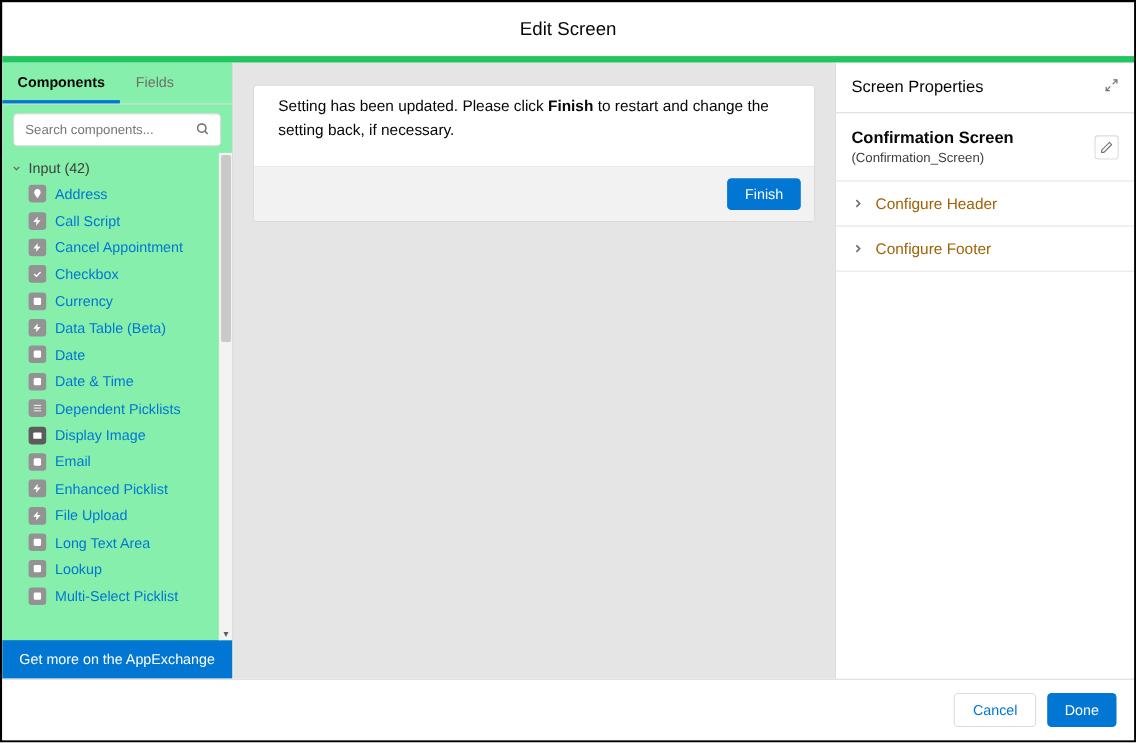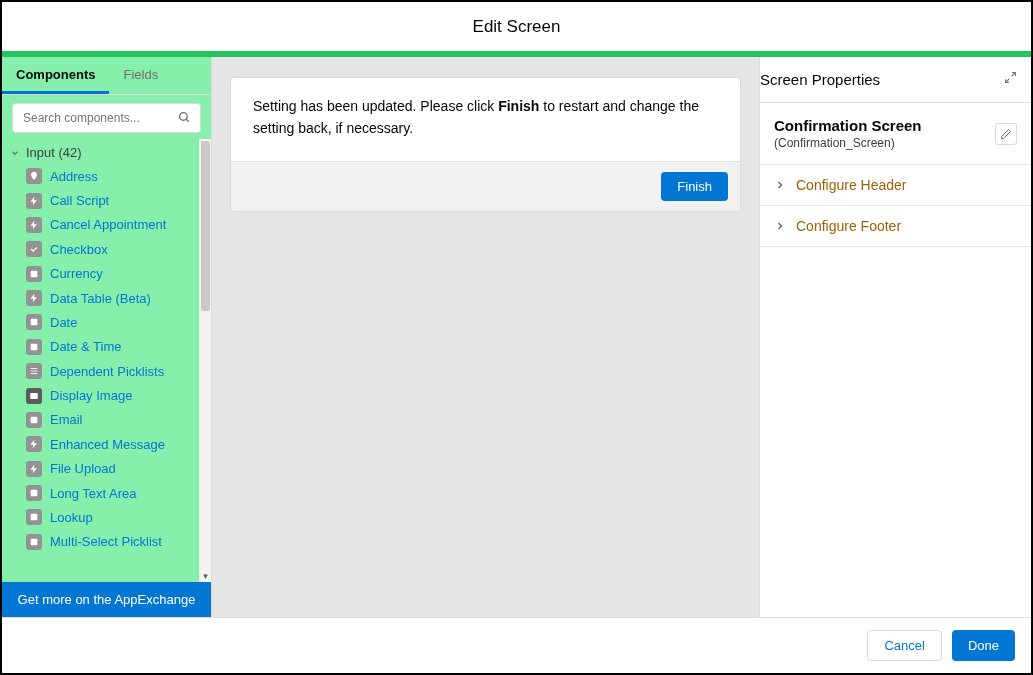--- a/index.html
+++ b/index.html
@@ -141,21 +141,21 @@
   }
   .screen-card {
     width: 100%;
     max-width: 520px;
     background: #fff;
     border: 1px solid #dddbda;
     border-radius: 4px;
     overflow: hidden;
   }
   .screen-body {
-    padding: 18px 22px 22px;
+    padding: 8px 22px 22px;
     line-height: 1.55;
     font-size: 14px;
     color: #080707;
     border-bottom: 1px solid #e5e5e5;
   }
   .screen-footer {
     background: #f3f2f2;
     padding: 10px 12px;
     display: flex;
     justify-content: flex-end;
@@ -172,21 +172,21 @@
 
   
   .sidebar-right {
     width: 272px;
     border-left: 1px solid #dddbda;
     background: #fff;
     display: flex;
     flex-direction: column;
   }
   .props-head {
-    padding: 14px 14px 14px 0;
+    padding: 14px 14px 14px 14px;
     border-bottom: 1px solid #dddbda;
     display:flex; justify-content:space-between; align-items:flex-start;
   }
   .props-title { font-size: 15px; color: #080707; }
   .expand-icon { cursor:pointer; color:#706e6b; }
   .screen-name-block {
     padding: 14px 14px 14px;
     border-bottom: 1px solid #e5e5e5;
     display:flex; justify-content:space-between; align-items:center; gap:8px;
   }
@@ -353,21 +353,21 @@
                   </svg>
                 </span>
                 <span class="lbl">Email</span>
               </li>
               <li class="tree-item">
                 <span class="ic">
                   <svg width="10" height="10" viewBox="0 0 24 24" fill="white">
                     <path d="M13 2L3 14h7l-1 8 10-12h-7l1-8z"></path>
                   </svg>
                 </span>
-                <span class="lbl">Enhanced Message</span>
+                <span class="lbl">Enhanced Picklist</span>
               </li>
               <li class="tree-item">
                 <span class="ic">
                   <svg width="10" height="10" viewBox="0 0 24 24" fill="white">
                     <path d="M13 2L3 14h7l-1 8 10-12h-7l1-8z"></path>
                   </svg>
                 </span>
                 <span class="lbl">File Upload</span>
               </li>
               <li class="tree-item">

